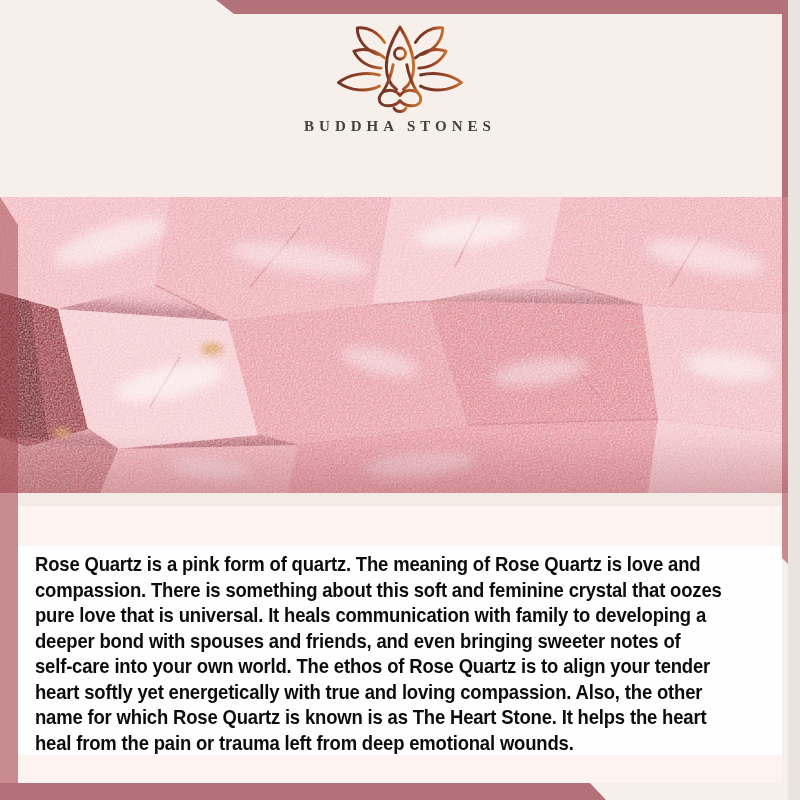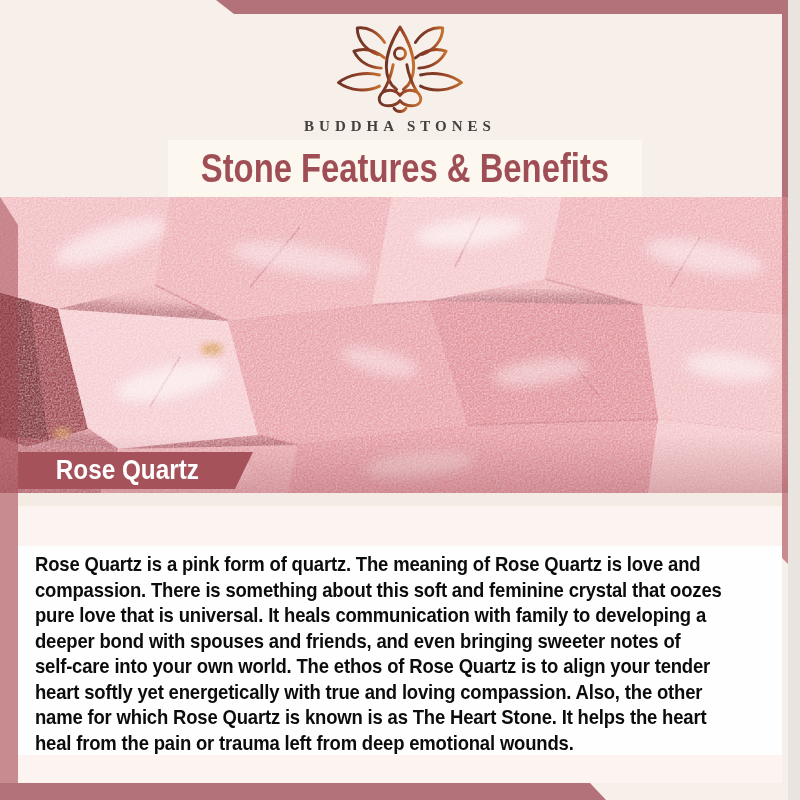--- a/index.html
+++ b/index.html
@@ -81,23 +81,20 @@
         <path d="M56,62 C40,58 20,61 8,71 C22,81 42,82 56,75"></path>
 
         <path d="M98,42 C110,32 122,30 134,34 C128,46 116,53 102,54"></path>
         <path d="M98,24 C106,12 118,5 130,7 C130,21 120,33 106,38"></path>
         <path d="M104,62 C120,58 140,61 152,71 C138,81 118,82 104,75"></path>
       </g>
     </svg>
     <div class="brand-name">BUDDHA STONES</div>
   </div>
 
-  <div class="heading-box">
-    <div class="heading-text">Stone Features &amp; Benefits</div>
-  </div>
 
   <div class="photo">
     <svg viewBox="0 0 800 296" preserveAspectRatio="none">
       <defs>
         <linearGradient id="pbase" x1="0" y1="0" x2="0" y2="1">
           <stop offset="0" stop-color="#f3c3c8"></stop>
             <stop offset="1" stop-color="#e49aa2"></stop>
         </linearGradient>
         <linearGradient id="vig" x1="0" y1="0" x2="0" y2="1">
           <stop offset="0.8" stop-color="rgba(140,60,70,0)"></stop>
@@ -155,23 +152,20 @@
       </g>
 
       <ellipse cx="212" cy="152" rx="11" ry="6" fill="#d79b55" opacity=".85" filter="url(#b3)"></ellipse>
       <ellipse cx="62" cy="236" rx="9" ry="5" fill="#d79b55" opacity=".8" filter="url(#b3)"></ellipse>
 
       <rect width="800" height="296" filter="url(#grain)" opacity=".4"></rect>
       <rect width="800" height="296" fill="url(#vig)"></rect>
     </svg>
   </div>
 
-  <div class="stone-band">
-    <div class="stone-band-label">Rose Quartz</div>
-  </div>
 
   <div class="beige-strip"></div>
   <div class="lower"></div>
 
 
   <div class="desc-card">
     <div class="desc-text">Rose Quartz is a pink form of quartz. The meaning of Rose Quartz is love and
 compassion. There is something about this soft and feminine crystal that oozes
 pure love that is universal. It heals communication with family to developing a
 deeper bond with spouses and friends, and even bringing sweeter notes of

